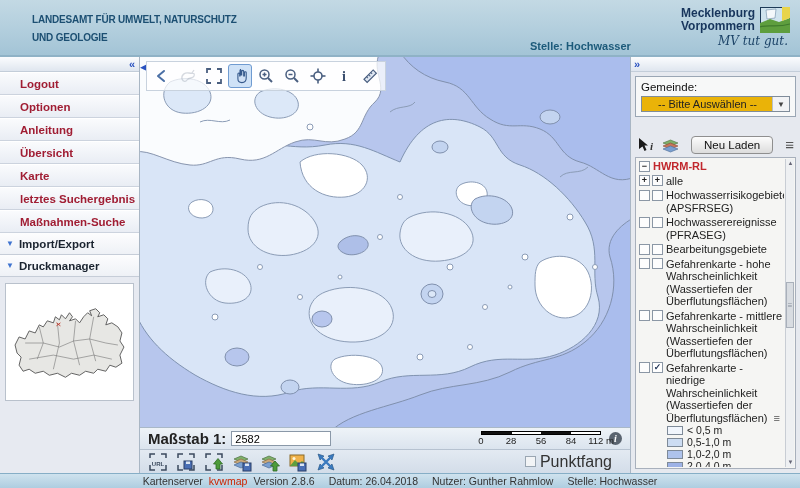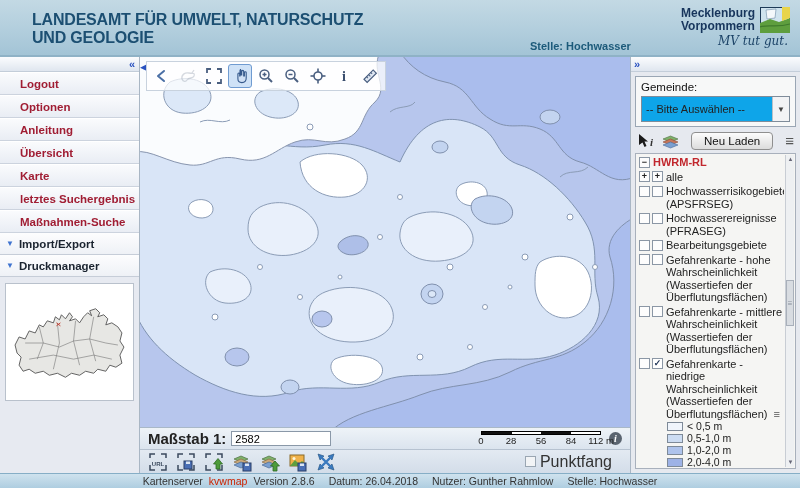--- a/index.html
+++ b/index.html
@@ -5,21 +5,21 @@
   * { margin:0; padding:0; box-sizing:border-box; }
   html,body { width:800px; height:488px; overflow:hidden; }
   body { font-family:"Liberation Sans", sans-serif; background:#b5cfdd; }
   .app { width:800px; height:488px; display:flex; flex-direction:column; }
 
   
   .header { position:relative; height:57px; flex:0 0 57px;
     background:linear-gradient(180deg,#c3d9e4 0%,#b2cedd 55%,#a3c4d6 100%);
     border-bottom:2px solid #8fb2c6; }
   .header-title { position:absolute; left:32px; top:11px; color:#1c4f72;
-    font-size:16px; font-weight:bold; letter-spacing:-0.2px; line-height:18px; }
+    font-size:10px; font-weight:bold; letter-spacing:-0.2px; line-height:18px; }
   .header-stelle { position:absolute; left:530px; top:40px; color:#1c5a7a;
     font-size:11px; font-weight:bold; }
   .logo { position:absolute; right:10px; top:7px; width:135px; text-align:right; }
   .logo-row { display:flex; justify-content:flex-end; align-items:center; gap:5px; }
   .logo-text { color:#17355c; font-size:12px; font-weight:bold; line-height:13px; text-align:left; }
   .logo-mark { width:30px; height:26px; flex:0 0 30px; }
   .logo-slogan { color:#1d4468; font-size:12px; font-style:italic;
     font-family:"DejaVu Serif", serif; margin-top:1px; padding-right:2px; }
 
   
@@ -74,24 +74,24 @@
 
   .icons-row { height:24px; flex:0 0 24px; background:linear-gradient(180deg,#e3eaf2,#d3dde9);
     border-top:1px solid #b6c2d0; display:flex; align-items:center; padding:0 8px; gap:8px; }
   .bt-icon { width:20px; height:20px; cursor:pointer; }
   .bt-icon svg { width:20px; height:20px; }
   .punktfang { margin-left:auto; margin-right:10px; display:flex; align-items:center; gap:4px; }
   .pf-box { width:11px; height:11px; background:#f2f4f6; border:1px solid #9aa6b2; cursor:pointer; }
   .pf-label { font-size:16px; color:#333; }
 
   
-  .gemeinde-box { margin:4px 4px 3px 4px; background:#f7f8f8; border:1px solid #9aa6b4; padding:4px 5px; }
+  .gemeinde-box { margin:4px 4px 17px 4px; background:#f7f8f8; border:1px solid #9aa6b4; padding:4px 5px; }
   .gemeinde-label { font-size:11.5px; color:#111; display:block; margin-bottom:3px; }
-  .select { height:26px; background:#0ea5e9; border:1px solid #7f8c9a; display:flex; align-items:center;
-    font-size:11px; color:#222; padding-left:4px; cursor:pointer; }
+  .select { height:16px; background:#eab308; border:1px solid #7f8c9a; display:flex; align-items:center;
+    font-size:11px; color:#222; padding-left:16px; cursor:pointer; }
   .select .sel-arrow { margin-left:auto; font-size:8px; color:#444; border-left:1px solid #b8c0c8;
     height:100%; display:flex; align-items:center; padding:0 4px; background:#f2f3f5; }
   .panel-tools { display:flex; align-items:center; padding:2px 6px 3px 6px; gap:8px; }
   .panel-tools svg { width:17px; height:17px; cursor:pointer; }
   .reload-btn { margin:0 auto; font-size:11.5px; color:#111; background:linear-gradient(180deg,#fcfcfc,#dcdcdc);
     border:1px solid #8f8f8f; border-radius:4px; padding:2px 12px; cursor:pointer;
     font-family:"Liberation Sans",sans-serif; }
   .hamburger { color:#555; font-size:15px; font-weight:bold; line-height:10px; cursor:pointer; }
 
   .tree-wrap { flex:1 1 auto; min-height:0; margin:0 4px 4px 4px; background:#f5f5f3;

